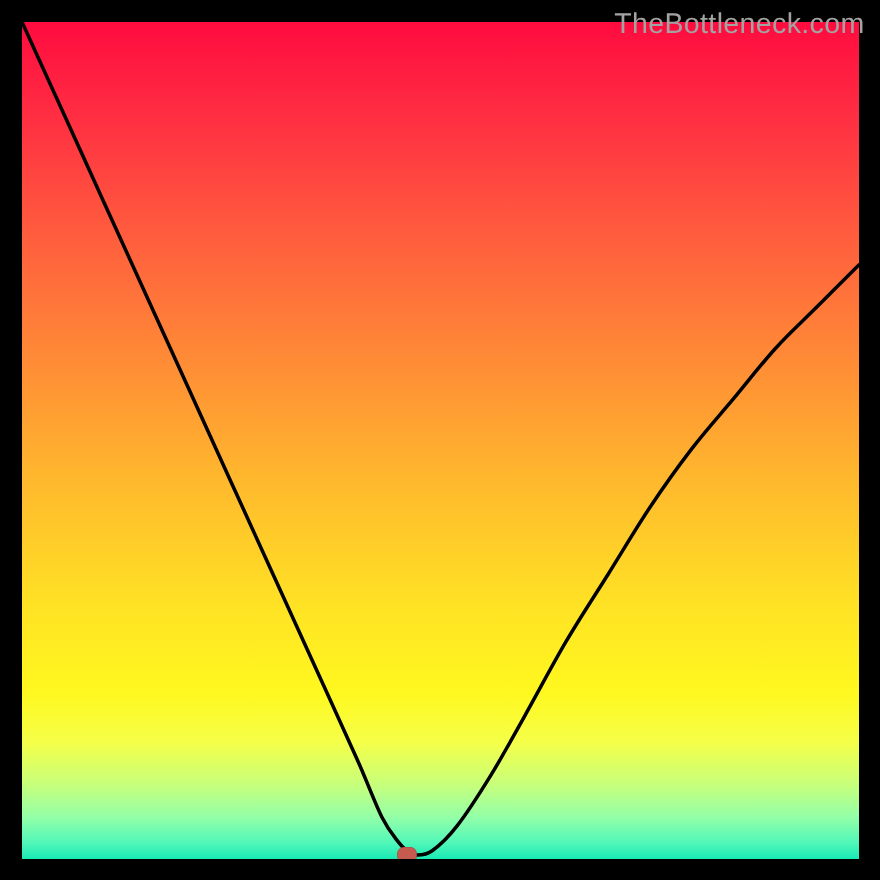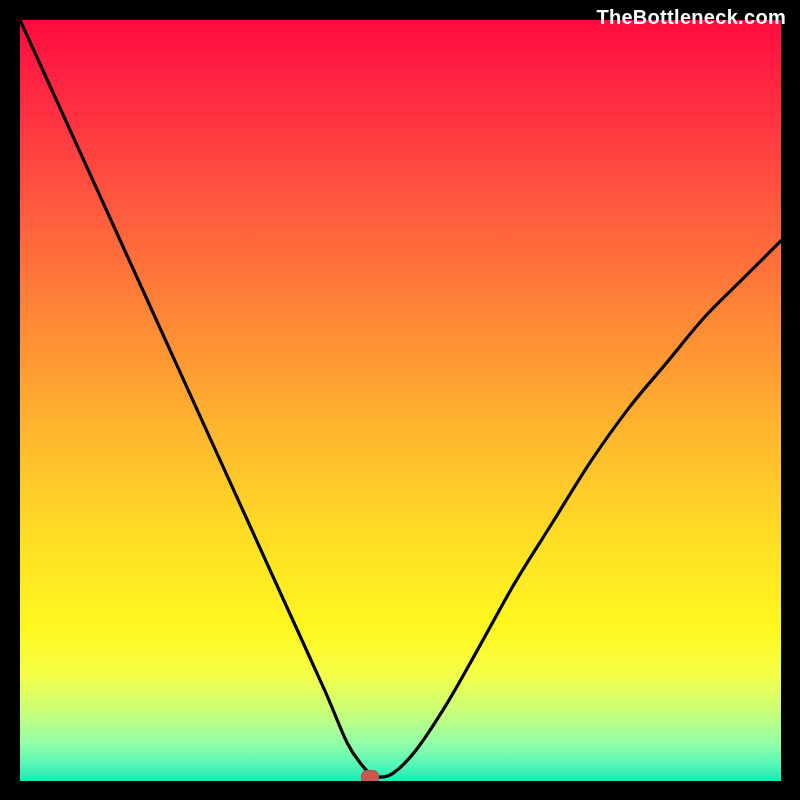--- a/index.html
+++ b/index.html
@@ -14,23 +14,23 @@
   .outer {
     position: relative;
     width: 800px;
     height: 800px;
     background: #000;
   }
   .watermark {
     position: absolute;
     top: 6px;
     right: 14px;
-    color: #ffffff;
-    font-size: 20px;
-    font-weight: 700;
+    color: #a3a3a3;
+    font-size: 26px;
+    font-weight: 400;
     letter-spacing: 0.3px;
     z-index: 5;
     user-select: none;
   }
   .plot {
     position: absolute;
     left: 20px;
     top: 20px;
     width: 761px;
     height: 761px;

